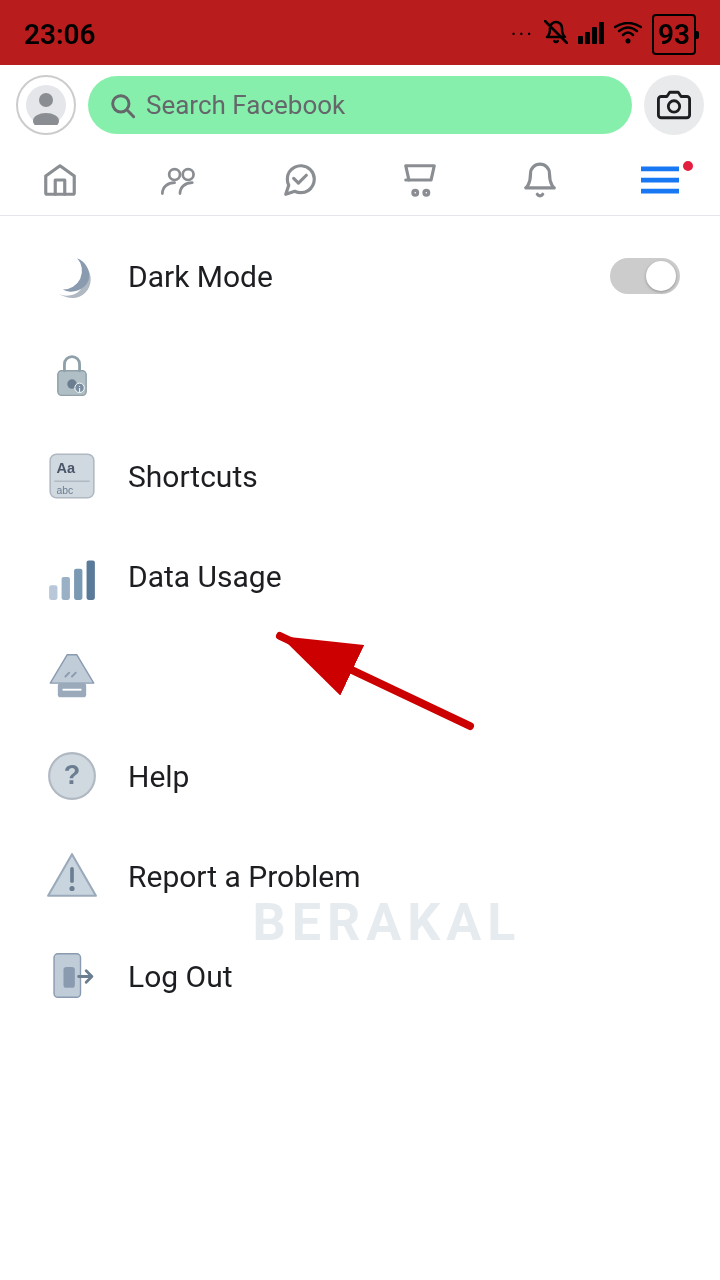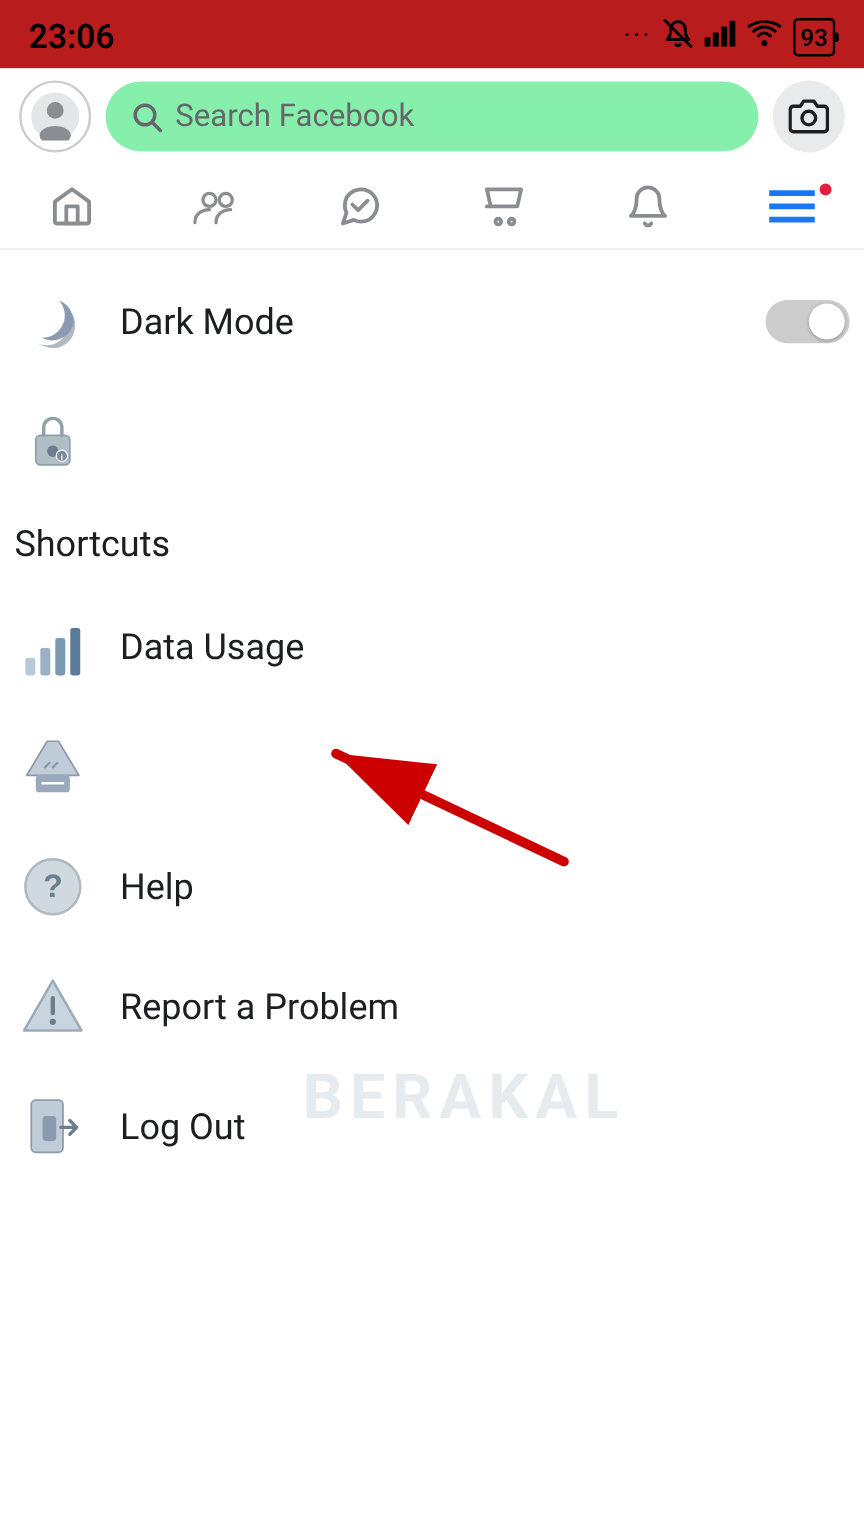--- a/index.html
+++ b/index.html
@@ -24,21 +24,21 @@
       font-size: 28px;
       font-weight: 600;
       color: #000;
     }
     .status-icons {
       display: flex;
       align-items: center;
       gap: 10px;
     }
     .status-icons span {
-      font-size: 20px;
+      font-size: 28px;
       color: #000;
     }
     .battery-box {
       display: flex;
       align-items: center;
       border: 2px solid #000;
       border-radius: 4px;
       padding: 2px 4px;
       font-size: 16px;
       font-weight: 600;
@@ -139,21 +139,21 @@
       border: 2px solid #fff;
     }
 
     
     .menu-list {
       padding: 10px 0;
     }
     .menu-item {
       display: flex;
       align-items: center;
-      padding: 18px 12px;
+      padding: 18px 40px;
       gap: 24px;
       cursor: pointer;
       position: relative;
     }
     .menu-icon-wrap {
       width: 64px;
       height: 64px;
       display: flex;
       align-items: center;
       justify-content: center;
@@ -364,20 +364,28 @@
       <defs>
         <marker id="arrowhead" markerWidth="10" markerHeight="7" refX="10" refY="3.5" orient="auto">
           <polygon points="0 0, 10 3.5, 0 7" fill="#cc0000"></polygon>
         </marker>
       </defs>
       <path d="M270 120 L80 30" stroke="#cc0000" stroke-width="8" fill="none" marker-end="url(#arrowhead)" stroke-linecap="round"></path>
     </svg>
   </div>
 
   <div class="menu-item">
+    <div class="menu-icon-wrap">
+      <svg viewBox="0 0 50 50" fill="none">
+        <rect x="4" y="4" width="42" height="42" rx="6" fill="#d0d8e0" stroke="#b0b8c1" stroke-width="1.5"></rect>
+        <text x="10" y="22" font-size="14" font-weight="bold" fill="#4a5568" font-family="Arial">Aa</text>
+        <line x1="8" y1="30" x2="42" y2="30" stroke="#b0b8c1" stroke-width="1.5"></line>
+        <text x="10" y="42" font-size="10" fill="#6b7e90" font-family="Arial">abc</text>
+      </svg>
+    </div>
     <span class="menu-label">Shortcuts</span>
   </div>
 
   <div class="menu-item">
     <div class="menu-icon-wrap">
       <svg viewBox="0 0 50 50" fill="none">
         <rect x="3" y="34" width="8" height="14" rx="2" fill="#b8c8d8"></rect>
         <rect x="15" y="26" width="8" height="22" rx="2" fill="#9ab0c4"></rect>
         <rect x="27" y="18" width="8" height="30" rx="2" fill="#7a9ab4"></rect>
         <rect x="39" y="10" width="8" height="38" rx="2" fill="#5a7a9a"></rect>

